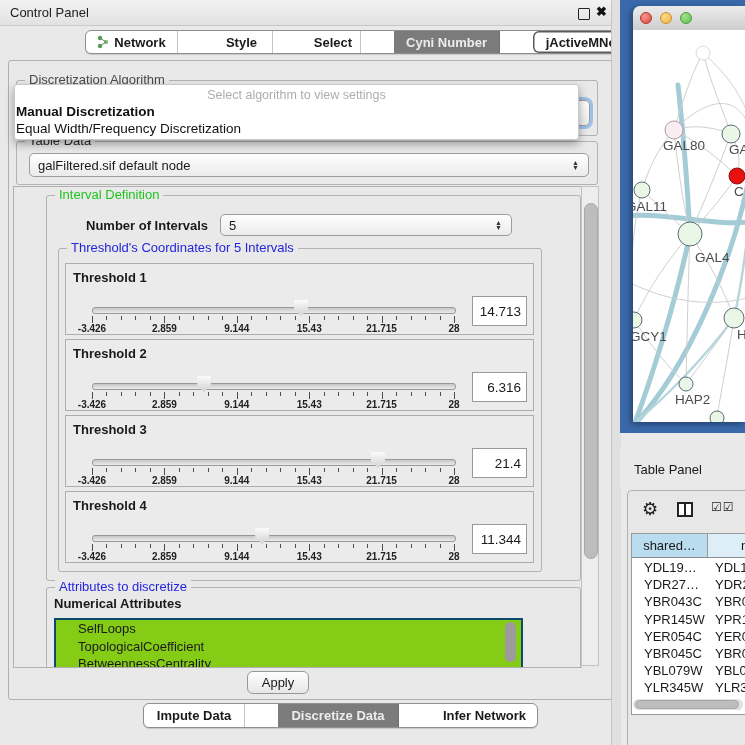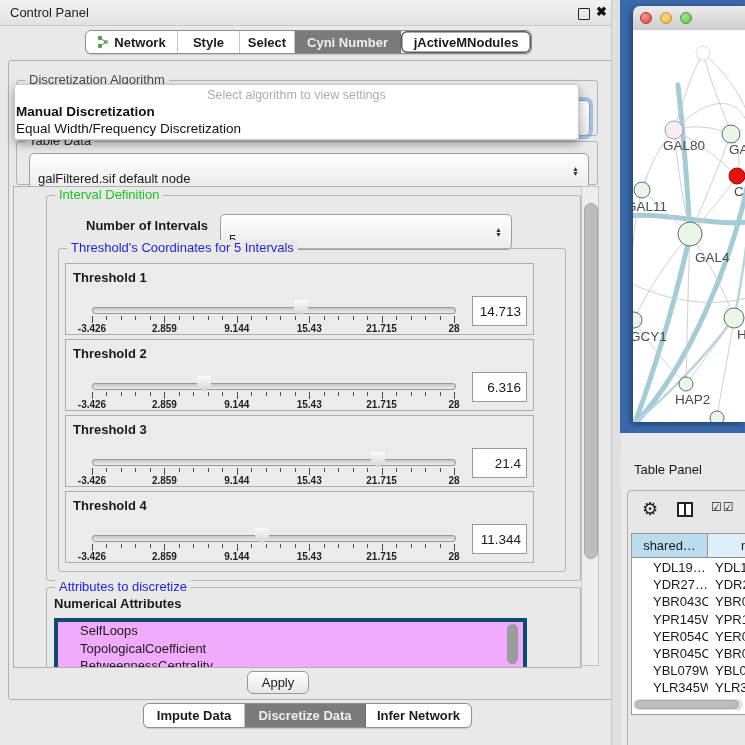--- a/index.html
+++ b/index.html
@@ -10,37 +10,37 @@
 
   
   #titlebar{left:0;top:0;width:620px;height:25px;background:linear-gradient(#f2f2f2,#e2e2e2);
             border-bottom:1px solid #c9c9c9;}
   #titlebar .t{position:absolute;left:10px;top:5px;font-size:13px;color:#222;}
   .win-float{position:absolute;top:8px;width:10px;height:10px;border:1.5px solid #222;border-radius:1px;}
   .win-close{position:absolute;top:4px;font-size:13px;font-weight:bold;color:#111;}
 
   
   .seg{position:absolute;display:flex;background:#fff;border:1px solid #8f8f8f;border-radius:6px;
-       overflow:hidden;box-shadow:0 1px 1px rgba(0,0,0,.15);}
+       overflow:hidden;box-shadow:0 1px 1px rgba(0,0,0,.15);gap:33px;}
   .seg .tab{display:flex;align-items:center;justify-content:center;gap:5px;height:100%;
             font-size:13px;font-weight:bold;color:#1a1a1a;border-right:1px solid #c4c4c4;cursor:default;}
   .seg .tab:last-child{border-right:none;}
   .seg .tab.active{background:#7b7b7b;color:#ededed;border-right-color:#6f6f6f;}
   .seg .tab.outlined{box-shadow:inset 0 0 0 1.5px #5a5a5a;border-radius:6px;}
 
   
   #main-panel{left:8px;top:60px;width:603px;height:638px;border:1px solid #b0b0b0;border-radius:3px;}
   .group{position:absolute;border:1px solid #b3b3b3;border-radius:3px;}
   .group-title{position:absolute;top:-9px;left:8px;background:#e9e9e9;padding:0 4px;font-size:13px;}
   .gt-green{color:#1ec41e;}
   .gt-blue{color:#2424dd;}
   .gt-gray{color:#4a4a4a;}
 
   .combo{position:absolute;background:linear-gradient(#fefefe,#ebebeb);border:1px solid #9d9d9d;
-         border-radius:5px;display:flex;padding:17px 8px;box-sizing:border-box;}
+         border-radius:5px;display:flex;align-items:center;padding:8px 8px;box-sizing:border-box;}
   .combo .arrows{position:absolute;right:9px;top:50%;transform:translateY(-50%);display:flex;
                  flex-direction:column;line-height:5px;font-size:7px;color:#333;}
   .combo.focused{box-shadow:0 0 0 3px rgba(105,165,235,.6);}
 
   
   #popup{left:14px;top:84px;width:563px;height:54px;background:#fff;border:1px solid #c9c9c9;
          border-radius:3px;box-shadow:0 4px 10px rgba(0,0,0,.35);z-index:50;}
   #popup .hint{position:absolute;left:0;right:0;top:3px;text-align:center;color:#adadad;font-size:12.5px;}
   #popup .item{position:absolute;left:1px;right:1px;height:17px;padding-left:0;font-size:13.5px;color:#111;}
   #popup .item.sel{font-weight:bold;}
@@ -63,21 +63,21 @@
           clip-path:polygon(0 0,100% 0,100% 58%,50% 100%,0 58%);
           filter:drop-shadow(0 0 1px #808080);}
   .tick{position:absolute;top:52px;width:1px;height:4px;background:#4c4c4c;}
   .tick.major{height:7px;}
   .tick-label{position:absolute;top:59px;transform:translateX(-50%);font-size:10px;font-weight:bold;color:#222;}
   .val-box{position:absolute;left:406px;top:32px;width:55px;height:30px;background:#fff;
            border:1px solid #9a9a9a;box-sizing:border-box;display:flex;align-items:center;
            justify-content:flex-end;padding-right:5px;font-size:13.5px;}
 
   
-  #attr-list{position:absolute;left:7px;top:30px;width:465px;height:88px;background:#f0abfc;border:4px solid #0c4a6e;}
+  #attr-list{position:absolute;left:7px;top:30px;width:465px;height:88px;background:#84cc16;border:2px solid #0c4a6e;}
   .attr-item{padding:1px 0 1px 22px;font-size:13px;line-height:15.5px;}
   #attr-thumb{position:absolute;left:449px;top:2px;width:11px;height:40px;background:#9c9c9c;border-radius:6px;}
 
   
   .btn{position:absolute;background:linear-gradient(#ffffff,#e6e6e6);border:1px solid #979797;
        border-radius:6px;display:flex;align-items:center;justify-content:center;font-size:13px;}
 
   
   #desktop{left:620px;top:0;width:125px;height:433px;background:#3a69ab;}
   #mac-window{position:absolute;left:13px;top:6px;width:112px;height:416px;border-radius:7px 0 0 0;
@@ -97,21 +97,21 @@
             border:1px solid #b0b0b0;border-right:none;border-bottom:none;border-radius:5px 0 0 0;}
   .tp-toolbar-icon{position:absolute;color:#222;}
   #tp-table{left:631px;top:533px;width:114px;height:180px;background:#fff;border:1px solid #9a9a9a;
             border-right:none;overflow:hidden;}
   .tp-header{position:absolute;left:0;top:0;height:23px;display:flex;width:200px;
              border-bottom:1px solid #8c8c8c;}
   .tp-hcell{box-sizing:border-box;border-right:1px solid #9a9a9a;display:flex;align-items:center;font-size:13px;}
   #tp-rows{position:absolute;left:0;top:25px;width:200px;}
   .tp-row{display:flex;height:17.2px;align-items:center;}
   .tp-cell{box-sizing:border-box;font-size:13px;white-space:nowrap;overflow:hidden;}
-  .tp-cell.c0{width:76px;padding-left:21px;}
+  .tp-cell.c0{width:76px;padding-left:12px;}
   .tp-cell.c1{width:120px;padding-left:7px;}
   #tp-hscroll{left:633px;top:699px;width:110px;height:11px;background:#e2e2e2;border-radius:6px;}
   #tp-hscroll .thumb{position:absolute;left:2px;top:1px;width:104px;height:9px;background:#bdbdbd;
                      border:1px solid #a8a8a8;border-radius:5px;box-sizing:border-box;}
 
   .gap-strip{left:611px;top:0;width:9px;height:745px;background:#e0e0e0;border-left:1px solid #c6c6c6;}
 </style>
 </head>
 <body>
 
@@ -186,21 +186,21 @@
 
       <span class="abs" style="left:39px;top:22px;font-weight:bold;">Number of Intervals</span>
       <div class="combo" style="left:173px;top:18px;width:292px;height:22px;">
         <span>5</span>
         <span class="arrows">
             <span>▲</span>
             <span>▼</span>
           </span>
       </div>
 
-      <div class="group" style="left:11px;top:52px;width:482px;height:322px;padding-left:24px;">
+      <div class="group" style="left:11px;top:52px;width:482px;height:322px;">
         <span class="group-title gt-blue">Threshold's Coordinates for 5 Intervals</span>
 
         <div class="thr-box" style="top:14px;">
           <span class="thr-label">Threshold 1</span>
           <div class="track"></div>
           <div class="handle" style="left: 227.945px;"></div>
           <div class="ticks">
               <div class="tick major" style="left: 26px;"></div>
               <div class="tick" style="left: 40.48px;"></div>
               <div class="tick" style="left: 54.96px;"></div>

